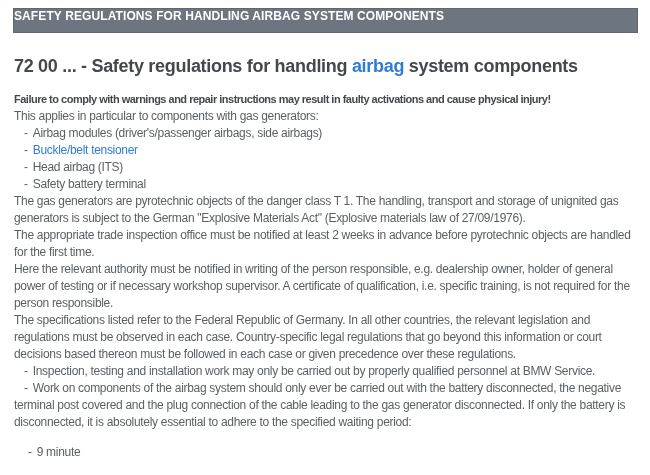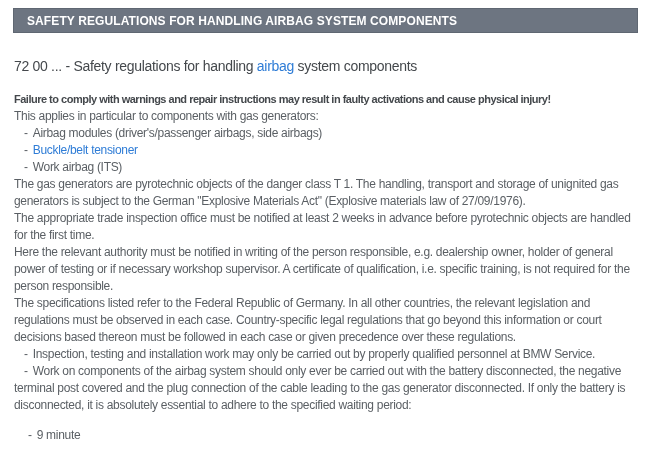--- a/index.html
+++ b/index.html
@@ -11,43 +11,42 @@
     font-family: "Liberation Sans", sans-serif;
     color: #5a5f64;
   }
   .titlebar {
     margin: 8px 12px 0 13px;
     height: 25px;
     box-sizing: border-box;
     background: #6d7581;
     border: 1px solid #5f6772;
     display: flex;
-    align-items: center;
-    padding-left: 13px;
+    align-items: flex-start;
   }
   .titlebar-text {
     color: #ffffff;
     font-weight: bold;
     font-size: 12px;
     letter-spacing: 0.1px;
     white-space: nowrap;
   }
   .content {
     margin: 0 14px;
     font-size: 12px;
     letter-spacing: -0.3px;
     line-height: 17px;
   }
   .content p { margin: 0; }
   .subtitle {
     margin-top: 25px !important;
     margin-bottom: 16px !important;
-    font-weight: normal;
+    font-weight: bold;
     color: #44484c;
-    font-size: 14px;
+    font-size: 18px;
     white-space: nowrap;
   }
   .bold { font-weight: bold; color: #44484c; }
   .warning {
     font-size: 11px;
     letter-spacing: -0.5px;
     white-space: nowrap;
   }
   .nowrap { white-space: nowrap; }
   .bullet { text-indent: 10px; }
@@ -67,22 +66,23 @@
   <p class="subtitle"><span>72 00 ... - Safety regulations for handling </span><a class="link">airbag</a><span> system components</span></p>
 
   <p class="bold warning">Failure to comply with warnings and repair instructions may result in faulty activations and cause physical injury!</p>
 
   <p class="nowrap">This applies in particular to components with gas generators:</p>
 
   <p class="bullet nowrap"><span class="dash">-</span><span>Airbag modules (driver's/passenger airbags, side airbags)</span></p>
 
   <p class="bullet nowrap"><span class="dash">-</span><a class="link">Buckle/belt tensioner</a></p>
 
-  <p class="bullet nowrap"><span class="dash">-</span><span>Work airbag (ITS)</span></p>
+  <p class="bullet nowrap"><span class="dash">-</span><span>Head airbag (ITS)</span></p>
 
+  <p class="bullet nowrap"><span class="dash">-</span><span>Safety battery terminal</span></p>
 
   <p>The gas generators are pyrotechnic objects of the danger class T 1. The handling, transport and storage of unignited gas generators is subject to the German "Explosive Materials Act" (Explosive materials law of 27/09/1976).</p>
 
   <p>The appropriate trade inspection office must be notified at least 2 weeks in advance before pyrotechnic objects are handled for the first time.</p>
 
   <p>Here the relevant authority must be notified in writing of the person responsible, e.g. dealership owner, holder of general power of testing or if necessary workshop supervisor. A certificate of qualification, i.e. specific training, is not required for the person responsible.</p>
 
   <p>The specifications listed refer to the Federal Republic of Germany. In all other countries, the relevant legislation and regulations must be observed in each case. Country-specific legal regulations that go beyond this information or court decisions based thereon must be followed in each case or given precedence over these regulations.</p>
 
 

